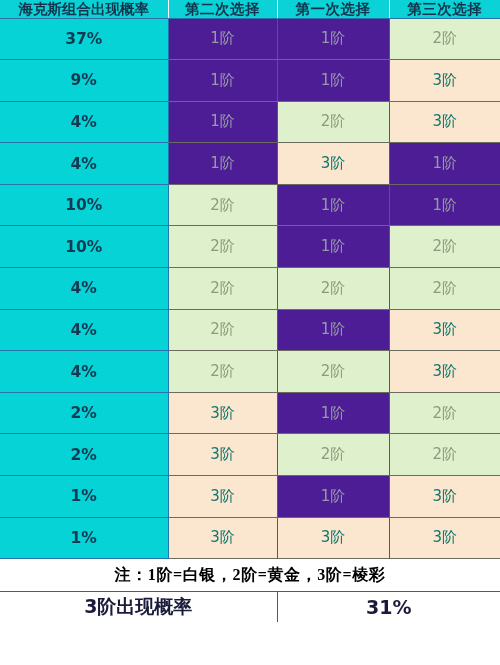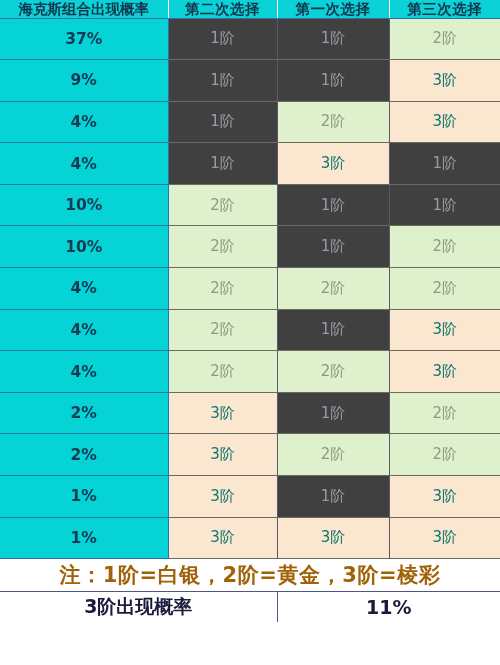--- a/index.html
+++ b/index.html
@@ -55,34 +55,35 @@
     font-weight:bold;
     font-size:15.5px;
     border-bottom:1.5px solid #2775ab;
     border-right:1.5px solid #2775ab;
   }
   td.tier{
     border-bottom:1.3px solid #6b6b5e;
     border-right:1.3px solid #58586b;
   }
   td.tier:last-child{border-right:none;}
-  td.t1{background:#404040;color:#9a9aa6;}
+  td.t1{background:#4c1d95;color:#9a9aa6;}
   td.t2{background:#dff0cd;color:#8b9b7c;}
   td.t3{background:#fbe6cf;color:#0f766e;}
 
   
   tr.note{height:33px;}
   tr.note td{
     background:#ffffff;
-    color:#a16207;
-    font-weight:bold;
-    font-size:21px;
+    color:#000000;
+    font-weight:bold;
+    font-size:16px;
     letter-spacing:.6px;
     border-bottom:1.3px solid #53538a;
     border-top:1.3px solid #53538a;
+    font-family:Liberation Serif, serif;
   }
 
   
   tr.foot{height:30px;}
   tr.foot td{
     background:#ffffff;
     color:#1a1a3a;
     font-weight:bold;
     font-size:19px;
     border-right:1.3px solid #53538a;
@@ -188,17 +189,17 @@
           <td class="tier t3">3阶</td>
           <td class="tier t3">3阶</td>
         </tr>
       </tbody>
     <tfoot>
       <tr class="note">
         <td colspan="4">注：1阶=白银，2阶=黄金，3阶=棱彩</td>
       </tr>
       <tr class="foot">
         <td colspan="2">3阶出现概率</td>
-        <td colspan="2">11%</td>
+        <td colspan="2">31%</td>
       </tr>
     </tfoot>
   </table>
 </div>
 
 </body></html>

